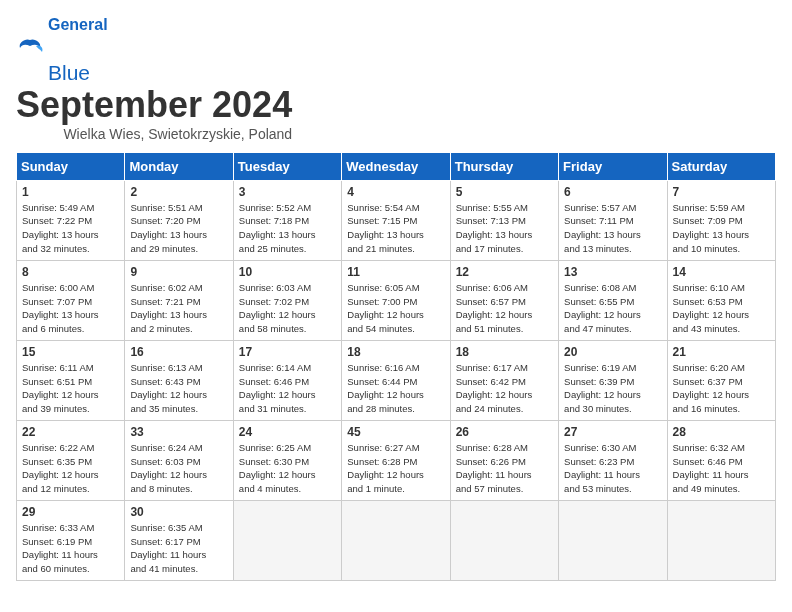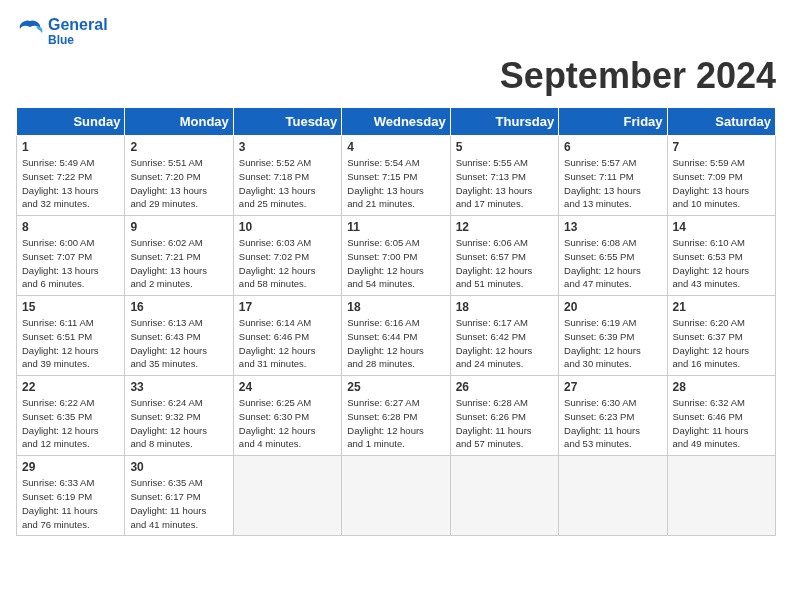--- a/index.html
+++ b/index.html
@@ -6,35 +6,35 @@
     body {
       font-family: Arial, sans-serif;
       background: #fff;
       width: 792px;
       min-height: 612px;
       padding: 16px;
     }
     .header {
       display: flex;
       align-items: flex-start;
-      justify-content: space-between;
+      justify-content: flex-start;
       margin-bottom: 10px;
+      flex-direction: column;
     }
     .logo {
       display: flex;
       align-items: center;
       gap: 4px;
     }
     .logo-bird {
       width: 28px;
       height: 28px;
     }
     .title-block {
       text-align: right;
-      margin-top: 39px;
     }
     .month-title {
       font-size: 36px;
       font-weight: bold;
       color: #333;
     }
     .location {
       font-size: 14px;
       color: #555;
     }
@@ -42,21 +42,21 @@
       width: 100%;
       border-collapse: collapse;
       table-layout: fixed;
     }
     .calendar th {
       background: #1565c0;
       color: #fff;
       font-size: 13px;
       font-weight: bold;
       padding: 6px 4px;
-      text-align: right;
+      text-align: left;
       border: 1px solid #fff;
     }
     .calendar td {
       border: 1px solid #ccc;
       vertical-align: top;
       padding: 4px 5px;
       font-size: 9.5px;
       color: #333;
       height: 80px;
       background: #fff;
@@ -83,25 +83,26 @@
 <div class="header">
   <div class="logo">
     <div class="logo-bird">
       <svg viewBox="0 0 28 28" xmlns="http://www.w3.org/2000/svg">
         <path d="M14 4 C18 2, 26 6, 24 12 C22 8, 18 8, 14 10 C10 8, 6 8, 4 12 C2 6, 10 2, 14 4Z" fill="#1565c0"></path>
         <path d="M20 10 C24 8, 28 12, 26 16 C24 13, 21 12, 20 10Z" fill="#42a5f5"></path>
       </svg>
     </div>
     <div>
       <div style="font-size:16px;font-weight:bold;color:#1565c0;line-height:1.1;">General</div>
-      <div style="font-size:12px;font-weight:bold;color:#1565c0;line-height:1.1;">Blue</div>
+      <div style="font-size:21px;font-weight:normal;color:#1565c0;line-height:1.1;margin-top:27px;">Blue</div>
     </div>
   </div>
   <div class="title-block">
     <div class="month-title">September 2024</div>
+    <div class="location">Wielka Wies, Swietokrzyskie, Poland</div>
   </div>
 </div>
 
 <table class="calendar">
   <thead>
     <tr>
       <th>Sunday</th>
       <th>Monday</th>
       <th>Tuesday</th>
       <th>Wednesday</th>
@@ -201,47 +202,47 @@
           <div class="day-info"><span>Sunrise: 6:20 AM</span><br><span>Sunset: 6:37 PM</span><br><span>Daylight: 12 hours</span><br><span>and 16 minutes.</span><br></div>
         </td>
       </tr>
       <tr>
         <td>
           <span class="day-num">22</span>
           <div class="day-info"><span>Sunrise: 6:22 AM</span><br><span>Sunset: 6:35 PM</span><br><span>Daylight: 12 hours</span><br><span>and 12 minutes.</span><br></div>
         </td>
         <td>
           <span class="day-num">33</span>
-          <div class="day-info"><span>Sunrise: 6:24 AM</span><br><span>Sunset: 9:32 PM</span><br><span>Daylight: 12 hours</span><br><span>and 8 minutes.</span><br></div>
+          <div class="day-info"><span>Sunrise: 6:24 AM</span><br><span>Sunset: 6:03 PM</span><br><span>Daylight: 12 hours</span><br><span>and 8 minutes.</span><br></div>
         </td>
         <td>
           <span class="day-num">24</span>
           <div class="day-info"><span>Sunrise: 6:25 AM</span><br><span>Sunset: 6:30 PM</span><br><span>Daylight: 12 hours</span><br><span>and 4 minutes.</span><br></div>
         </td>
         <td>
-          <span class="day-num">25</span>
+          <span class="day-num">45</span>
           <div class="day-info"><span>Sunrise: 6:27 AM</span><br><span>Sunset: 6:28 PM</span><br><span>Daylight: 12 hours</span><br><span>and 1 minute.</span><br></div>
         </td>
         <td>
           <span class="day-num">26</span>
           <div class="day-info"><span>Sunrise: 6:28 AM</span><br><span>Sunset: 6:26 PM</span><br><span>Daylight: 11 hours</span><br><span>and 57 minutes.</span><br></div>
         </td>
         <td>
           <span class="day-num">27</span>
           <div class="day-info"><span>Sunrise: 6:30 AM</span><br><span>Sunset: 6:23 PM</span><br><span>Daylight: 11 hours</span><br><span>and 53 minutes.</span><br></div>
         </td>
         <td>
           <span class="day-num">28</span>
           <div class="day-info"><span>Sunrise: 6:32 AM</span><br><span>Sunset: 6:46 PM</span><br><span>Daylight: 11 hours</span><br><span>and 49 minutes.</span><br></div>
         </td>
       </tr>
       <tr class="last-row">
         <td>
           <span class="day-num">29</span>
-          <div class="day-info"><span>Sunrise: 6:33 AM</span><br><span>Sunset: 6:19 PM</span><br><span>Daylight: 11 hours</span><br><span>and 76 minutes.</span><br></div>
+          <div class="day-info"><span>Sunrise: 6:33 AM</span><br><span>Sunset: 6:19 PM</span><br><span>Daylight: 11 hours</span><br><span>and 60 minutes.</span><br></div>
         </td>
         <td>
           <span class="day-num">30</span>
           <div class="day-info"><span>Sunrise: 6:35 AM</span><br><span>Sunset: 6:17 PM</span><br><span>Daylight: 11 hours</span><br><span>and 41 minutes.</span><br></div>
         </td>
         <td class="empty"></td>
         <td class="empty"></td>
         <td class="empty"></td>
         <td class="empty"></td>
         <td class="empty"></td>

